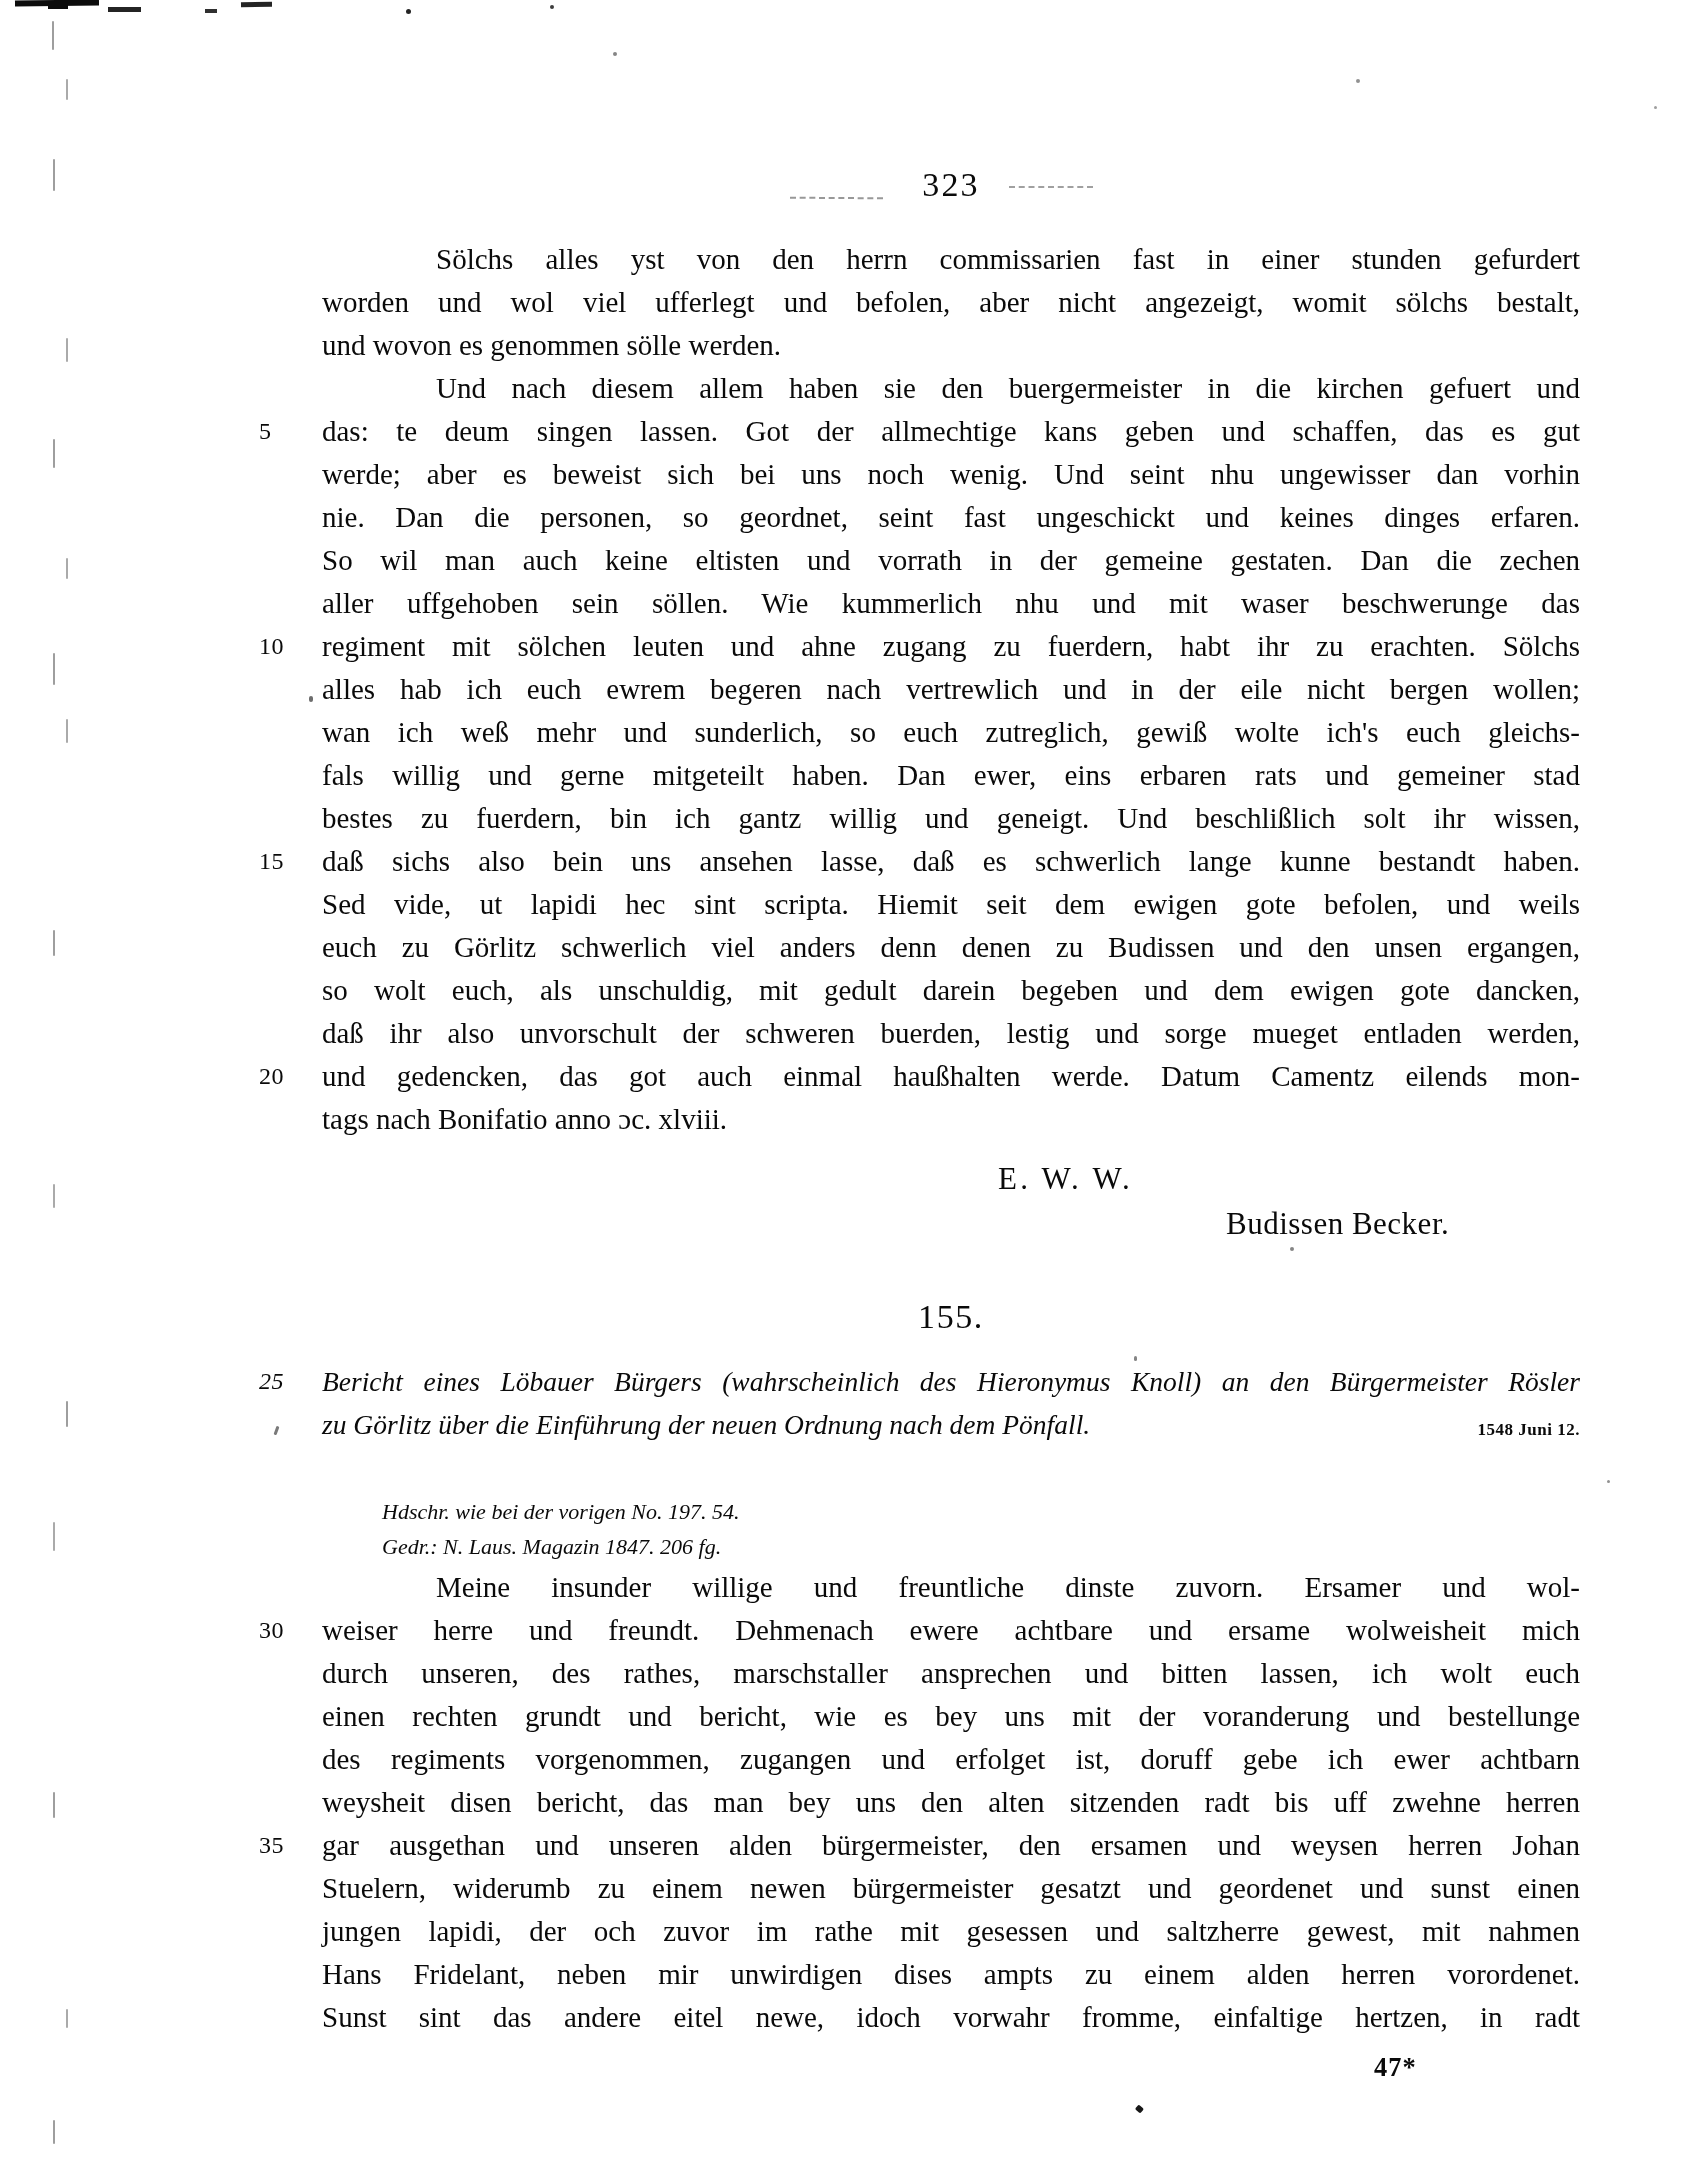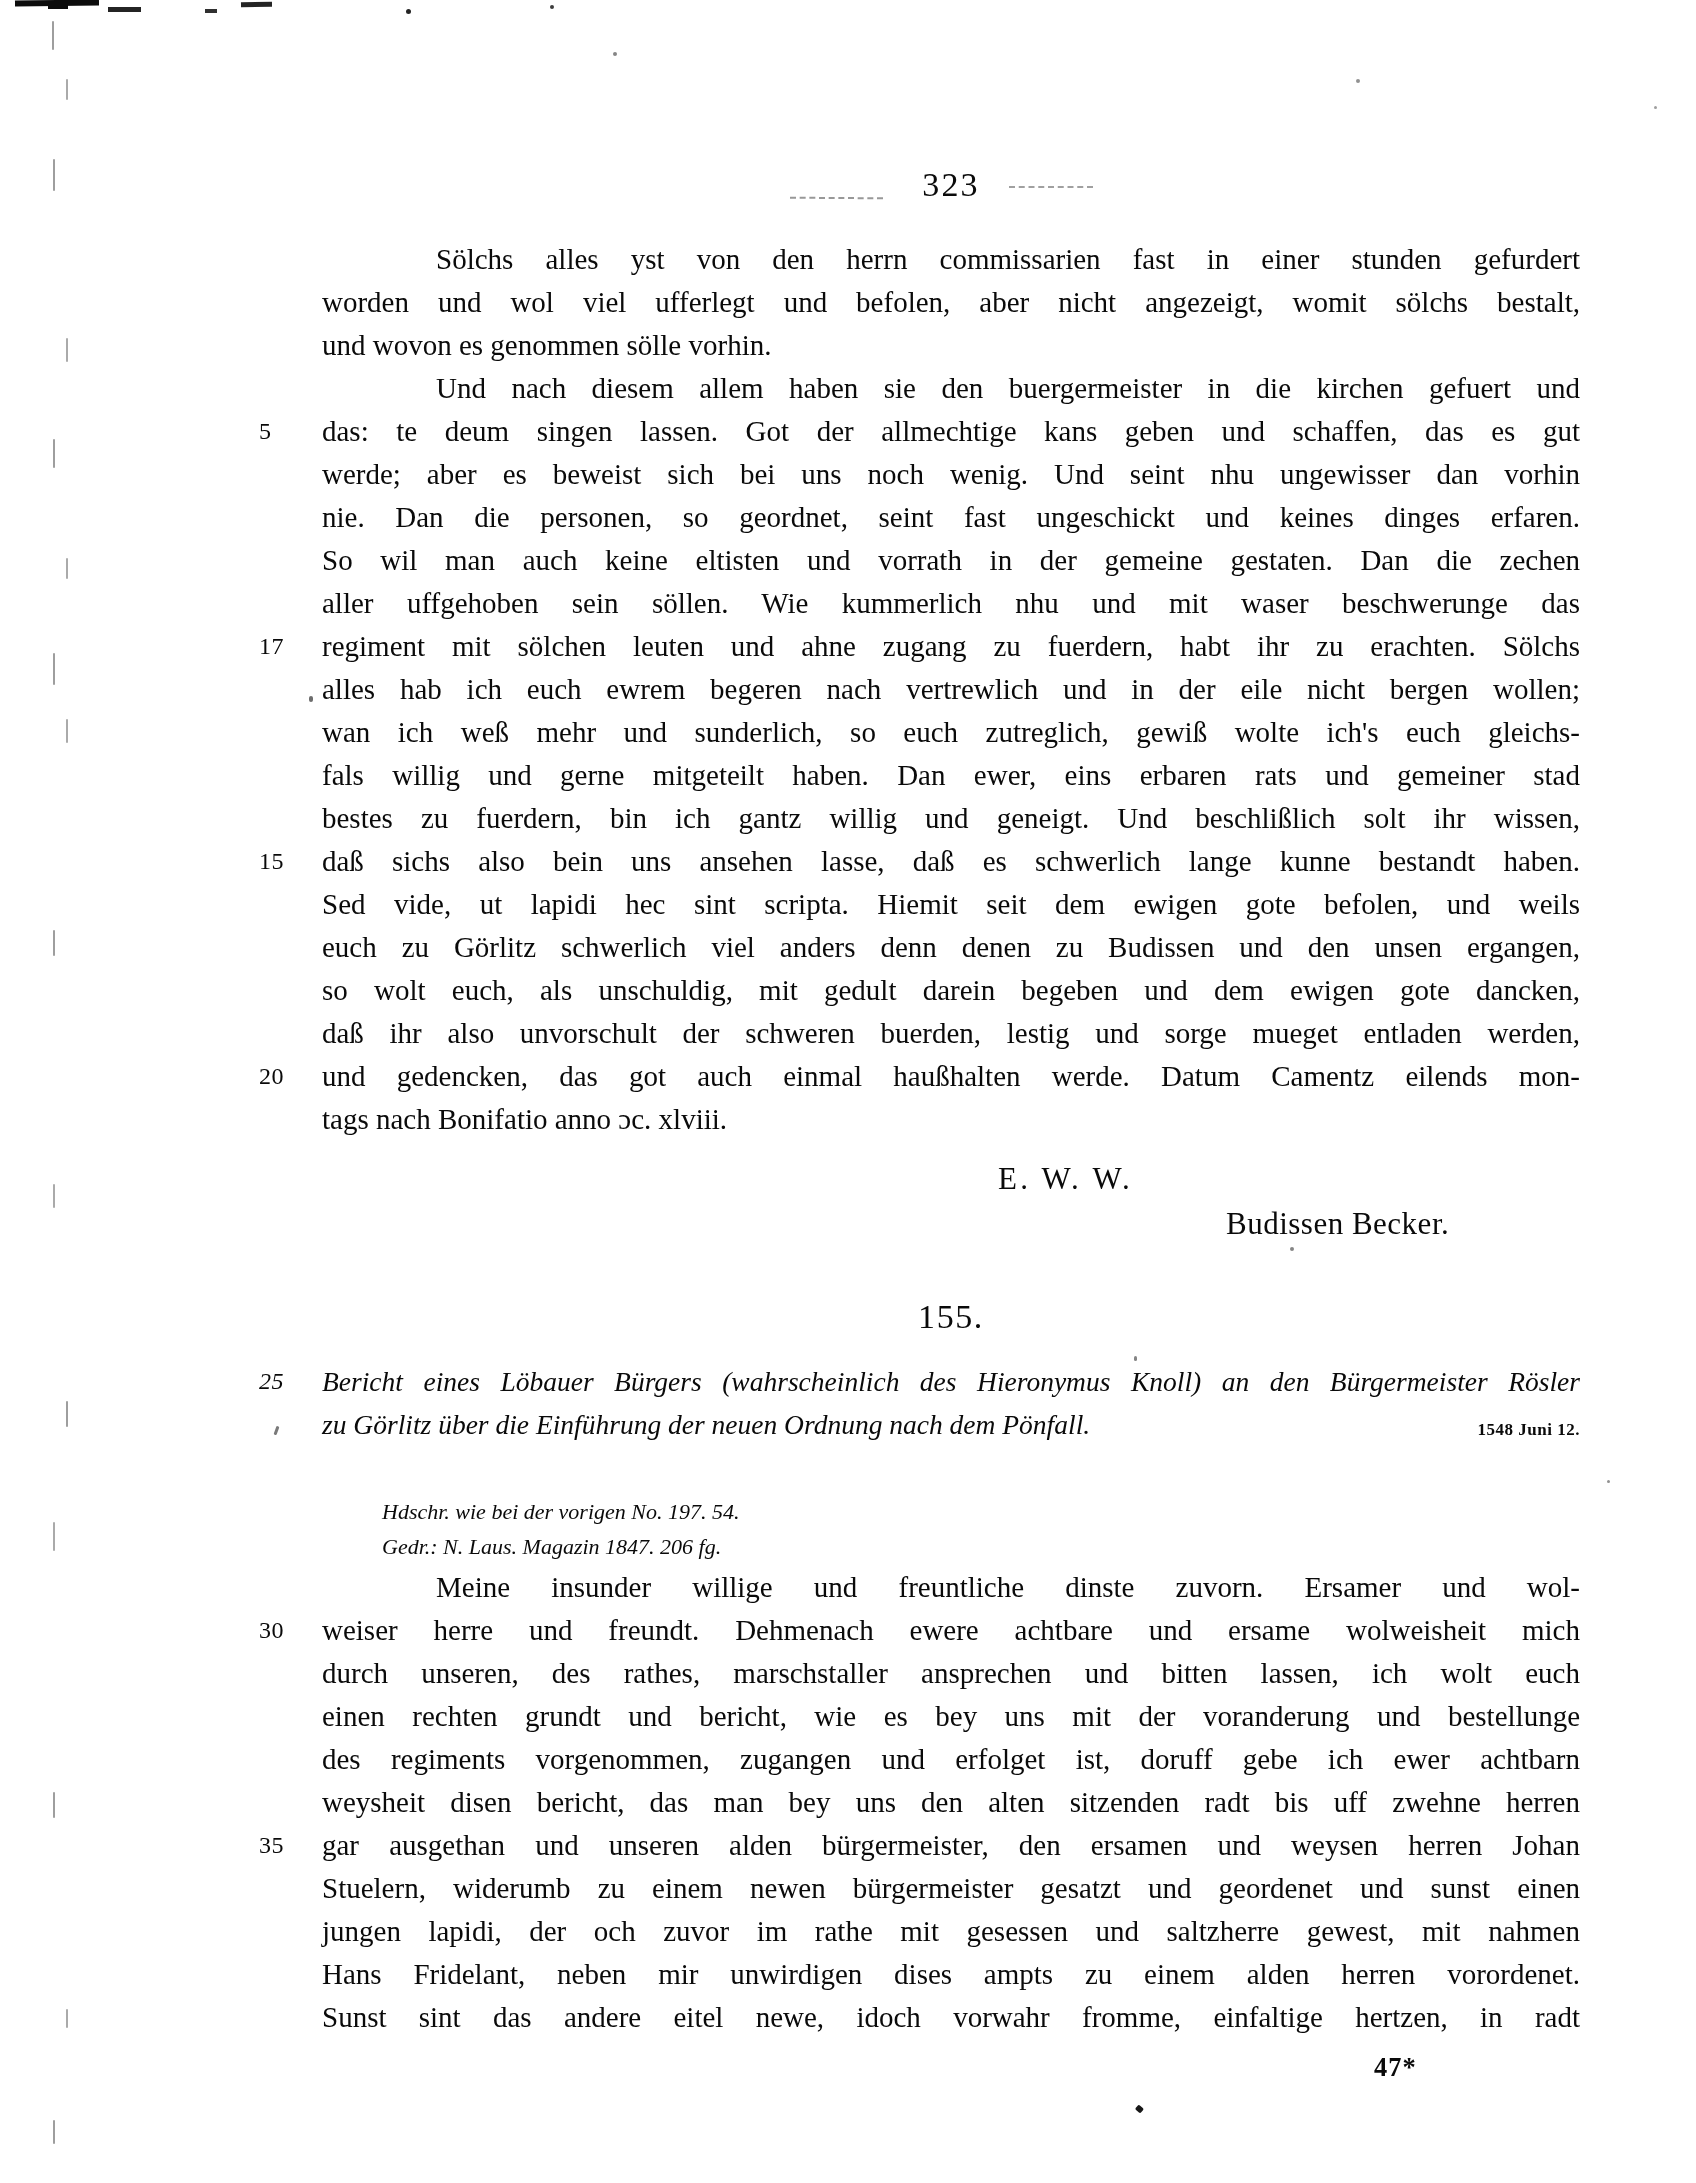--- a/index.html
+++ b/index.html
@@ -44,28 +44,28 @@
 
 <div class="page">
 
   <div class="head-dash l"></div>
   <div class="pagehead">323</div>
   <div class="head-dash r"></div>
 
   <div class="tblock" id="doc154-block" style="top:238px">
       <div class="tl indent"><span>Sölchs alles yst von den herrn commissarien fast in einer stunden gefurdert</span></div>
       <div class="tl"><span>worden und wol viel ufferlegt und befolen, aber nicht angezeigt, womit sölchs bestalt,</span></div>
-      <div class="tl nojust"><span>und wovon es genommen sölle vorhin.</span></div>
+      <div class="tl nojust"><span>und wovon es genommen sölle werden.</span></div>
       <div class="tl indent"><span>Und nach diesem allem haben sie den buergermeister in die kirchen gefuert und</span></div>
       <div class="tl"><span class="lnum">5</span><span>das: te deum singen lassen.  Got der allmechtige kans geben und schaffen, das es gut</span></div>
       <div class="tl"><span>werde; aber es beweist sich bei uns noch wenig.  Und seint nhu ungewisser dan vorhin</span></div>
       <div class="tl"><span>nie.  Dan die personen, so geordnet, seint fast ungeschickt und keines dinges erfaren.</span></div>
       <div class="tl"><span>So wil man auch keine eltisten und vorrath in der gemeine gestaten.  Dan die zechen</span></div>
       <div class="tl"><span>aller uffgehoben sein söllen.  Wie kummerlich nhu und mit waser beschwerunge das</span></div>
-      <div class="tl"><span class="lnum">17</span><span>regiment mit sölchen leuten und ahne zugang zu fuerdern, habt ihr zu erachten.  Sölchs</span></div>
+      <div class="tl"><span class="lnum">10</span><span>regiment mit sölchen leuten und ahne zugang zu fuerdern, habt ihr zu erachten.  Sölchs</span></div>
       <div class="tl"><span>alles hab ich euch ewrem begeren nach vertrewlich und in der eile nicht bergen wollen;</span></div>
       <div class="tl"><span>wan ich weß mehr und sunderlich, so euch zutreglich, gewiß wolte ich's euch gleichs-</span></div>
       <div class="tl"><span>fals willig und gerne mitgeteilt haben.  Dan ewer, eins erbaren rats und gemeiner stad</span></div>
       <div class="tl"><span>bestes zu fuerdern, bin ich gantz willig und geneigt.  Und beschlißlich solt ihr wissen,</span></div>
       <div class="tl"><span class="lnum">15</span><span>daß sichs also bein uns ansehen lasse, daß es schwerlich lange kunne bestandt haben.</span></div>
       <div class="tl"><span>Sed vide, ut lapidi hec sint scripta.  Hiemit seit dem ewigen gote befolen, und weils</span></div>
       <div class="tl"><span>euch zu Görlitz schwerlich viel anders denn denen zu Budissen und den unsen ergangen,</span></div>
       <div class="tl"><span>so wolt euch, als unschuldig, mit gedult darein begeben und dem ewigen gote dancken,</span></div>
       <div class="tl"><span>daß ihr also unvorschult der schweren buerden, lestig und sorge mueget entladen werden,</span></div>
       <div class="tl"><span class="lnum">20</span><span>und gedencken, das got auch einmal haußhalten werde.  Datum Camentz eilends mon-</span></div>

